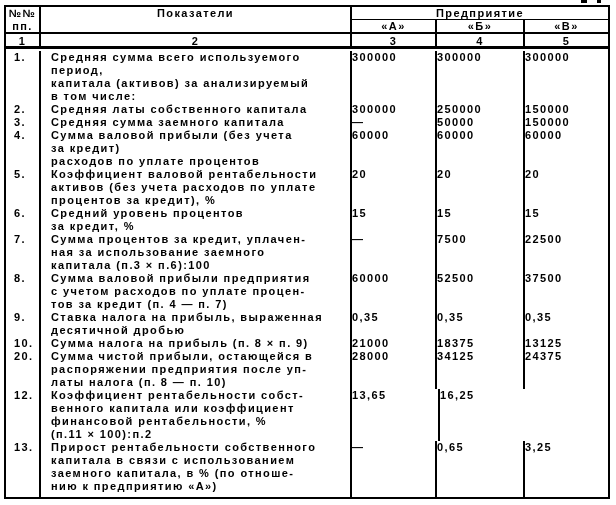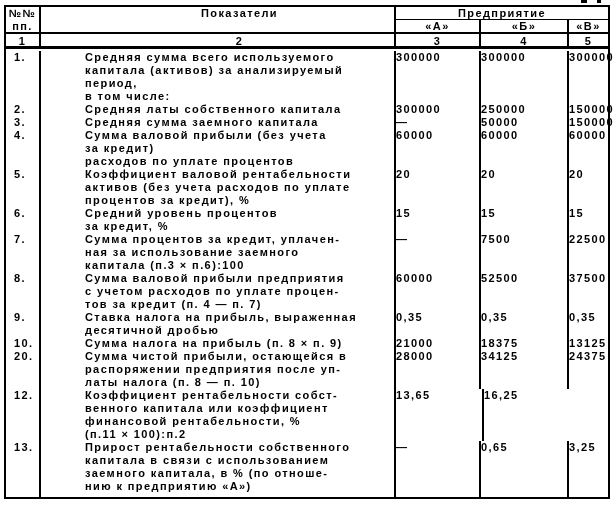--- a/index.html
+++ b/index.html
@@ -16,39 +16,39 @@
   }
   .tablewrap {
     position: absolute; left: 4px; top: 5px;
     width: 606px; height: 494px;
     border: 2px solid #000;
     background: #fff;
     display: flex; flex-direction: column;
   }
   .c { border-right: 2px solid #000; flex: none; }
   .c1 { width: 35px; }
-  .c2 { width: 311px; margin-left: 44px; }
+  .c2 { width: 311px; }
   .c3 { width: 85px; }
   .c4 { width: 88px; }
   .c5 { flex: 1; border-right: none; }
   .hdr { display: flex; border-bottom: 2px solid #000; height: 27px; flex: none; }
   .hdr .c1 { text-align: center; line-height: 13px; }
   .hdr .c2 { text-align: center; line-height: 13px; }
   .ent-block { flex: 1; display: flex; flex-direction: column; }
   .ent-title { border-bottom: 1px solid #000; text-align: center; height: 13px; line-height: 12px; }
   .ent-sub { display: flex; flex: 1; }
   .ent-sub .c3, .ent-sub .c4 { text-align: center; line-height: 13px; }
   .ent-sub .c5 { text-align: center; line-height: 13px; }
   .numrow { display: flex; height: 15px; border-bottom: 3px solid #000; flex: none; }
   .numrow .c { text-align: center; line-height: 14px; }
   .tbody { flex: 1; display: flex; flex-direction: column; padding-top: 2px; }
   .trow { display: flex; flex: none; }
   .trow:last-child { flex: 1; }
   .trow .num { padding-left: 8px; line-height: 13px; }
-  .trow .ind { padding-left: 0; line-height: 13px; }
+  .trow .ind { padding-left: 10px; line-height: 13px; }
   .trow .val { text-align: left; line-height: 13px; }
   .frag { position: absolute; top: 0; left: 581px; width: 26px; height: 3px; }
   .frag span { position: absolute; top: 0; height: 3px; width: 6px; background: #000; }
   .frag span.m2 { left: 16px; width: 4px; }
 </style>
 </head>
 <body>
 
 <div class="frag">
     <span class="m1"></span>
@@ -79,22 +79,22 @@
     <div class="c c3">3</div>
     <div class="c c4">4</div>
     <div class="c c5">5</div>
   </div>
 
   <div class="tbody">
       <div class="trow">
         <div class="c c1 num">1.</div>
         <div class="c c2 ind">
           <div class="">Средняя сумма всего используемого</div>
+          <div class="">период,</div>
           <div class="">капитала (активов) за анализируемый</div>
-          <div class="">период,</div>
           <div class="">в том числе:</div>
         </div>
         <div class="c c3 val">300000</div>
         <div class="c c4 val">300000</div>
         <div class="c c5 val">300000</div>
       </div>
       <div class="trow">
         <div class="c c1 num">2.</div>
         <div class="c c2 ind">
           <div class="">Средняя латы собственного капитала</div>

